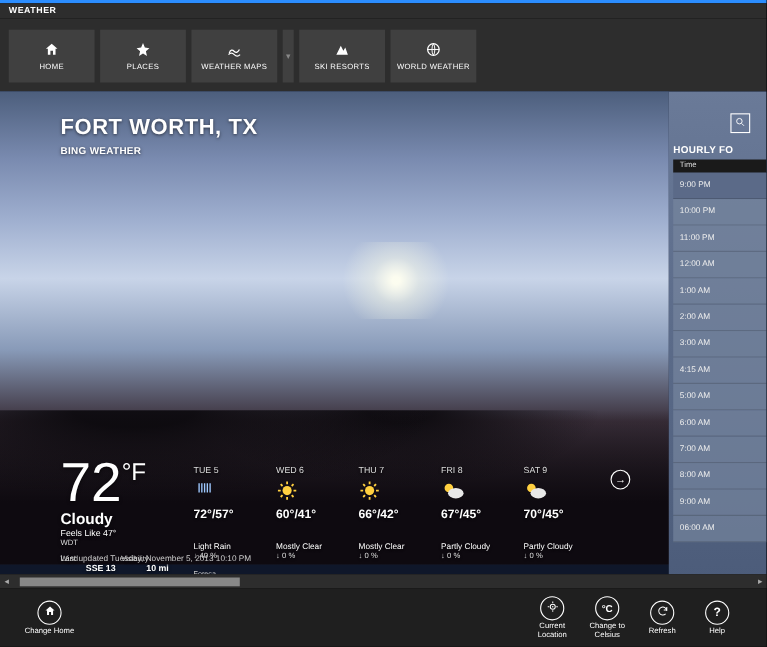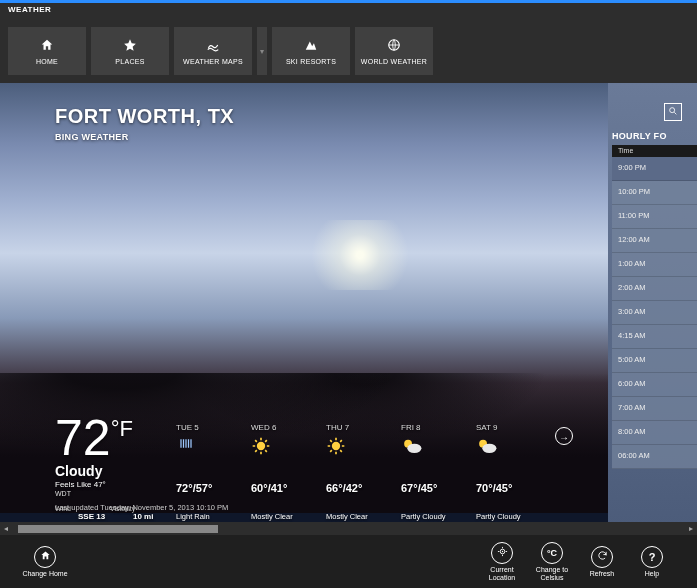--- a/index.html
+++ b/index.html
@@ -29,21 +29,21 @@
   .feels { font-size: 8px; margin-top: 1px; }
   .tz { font-size: 7px; margin-top: 1px; color:#ddd; }
   .details { display: grid; grid-template-columns: 55px 55px; row-gap: 6px; margin-top: 8px; font-size: 7px; }
   .details .k { color: #ccc; }
   .details .v { font-size: 8px; font-weight: 600; padding-left: 23px; }
 
   .forecast { position: absolute; top: 340px; left: 176px; display: flex; gap: 20px; text-shadow: 0 1px 2px rgba(0,0,0,0.8); }
   .day { width: 55px; }
   .day .dname { font-size: 8px; color: #ddd; margin-bottom: 4px; }
   .day .dicon { height: 26px; font-size: 18px; }
-  .day .dtemp { font-size: 11px; font-weight: 600; margin-top: 20px; }
+  .day .dtemp { font-size: 11px; font-weight: 600; }
   .day .dcond { font-size: 7.5px; margin-top: 18px; }
   .day .dprecip { font-size: 7px; margin-top: 1px; color:#ddd; }
   .fnext { position:absolute; top:344px; left:555px; width:18px;height:18px;border:1.5px solid #fff;border-radius:50%;display:flex;align-items:center;justify-content:center;font-size:10px;cursor:pointer;}
 
   .updated { position:absolute; bottom:10px; left:55px; font-size:7.5px; color:#ccc;text-align:right; }
 
   .rightpane { position:absolute; left:608px; top:0; width:89px; height:474px; background: linear-gradient(180deg,#6a7a98,#4a5a78); }
   .searchbtn { position:absolute; top:20px; right:15px; width:18px;height:18px;border:1px solid #fff;display:flex;align-items:center;justify-content:center;font-size:10px;cursor:pointer;}
   .hrhead { position:absolute; top:48px; left:4px; font-size:9px; font-weight:600; letter-spacing:0.3px; }
   .hrtable { position:absolute; top:62px; left:4px; right:0; }
@@ -223,20 +223,21 @@
           <div class="hrrow">11:00 PM</div>
           <div class="hrrow">12:00 AM</div>
           <div class="hrrow">1:00 AM</div>
           <div class="hrrow">2:00 AM</div>
           <div class="hrrow">3:00 AM</div>
           <div class="hrrow">4:15 AM</div>
           <div class="hrrow">5:00 AM</div>
           <div class="hrrow">6:00 AM</div>
           <div class="hrrow">7:00 AM</div>
           <div class="hrrow">8:00 AM</div>
+          <div class="hrrow">9:00 AM</div>
           <div class="hrrow">06:00 AM</div>
         </div>
     </div>
   </div>
 
 </div>
 
 <div class="hscroll">
   <span class="arr">◂</span>
   <div class="thumb"></div>

